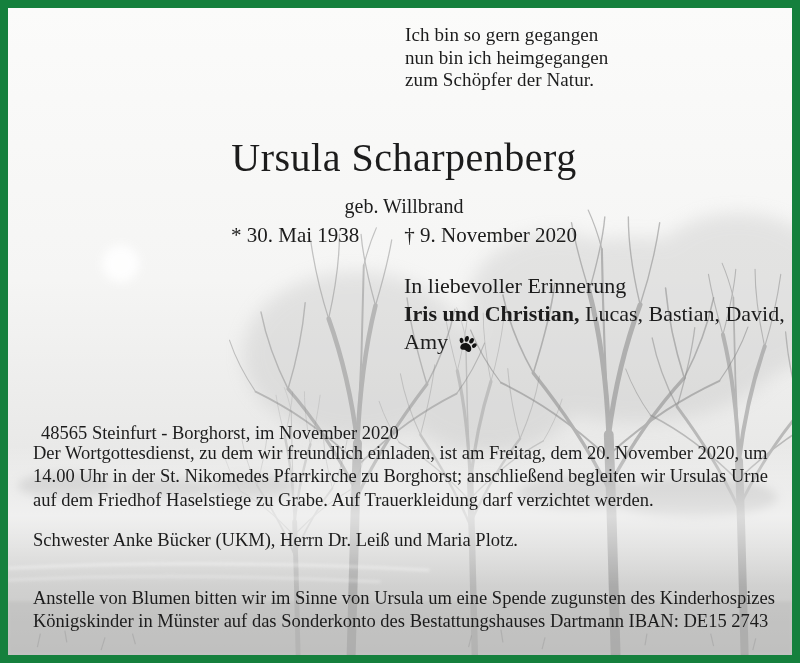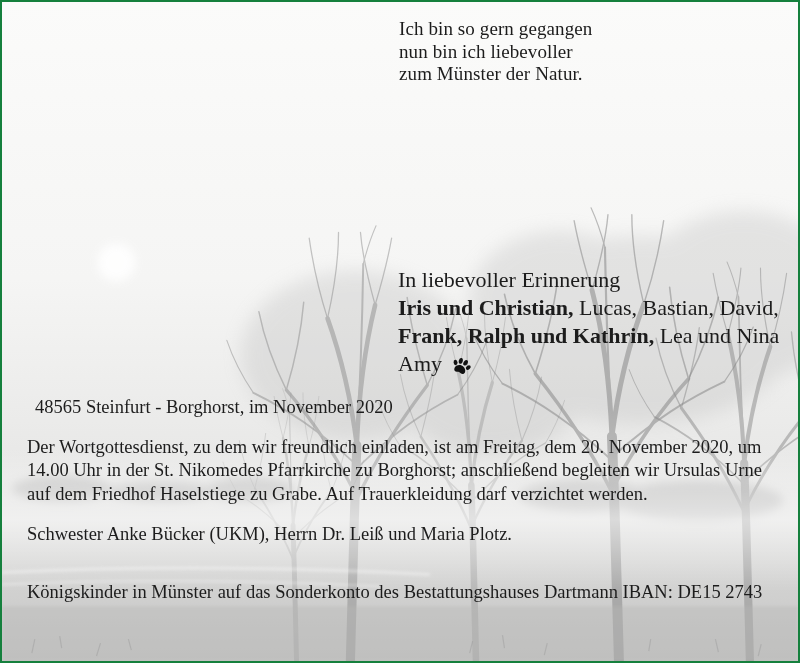--- a/index.html
+++ b/index.html
@@ -1,21 +1,21 @@
 <!DOCTYPE html>
 <html><head>
 <meta charset="utf-8">
 <style>
   html, body { margin: 0; padding: 0; background: #e9e9e9; }
   .page {
     position: relative;
     width: 800px;
     height: 663px;
     box-sizing: border-box;
-    border: 2px solid #15803d;
+    border: 8px solid #15803d;
     overflow: hidden;
     background: #f7f7f6;
     font-family: "Liberation Serif", "DejaVu Serif", serif;
     color: #1c1c1c;
   }
   .bg {
     position: absolute;
     inset: 0;
     width: 100%;
     height: 100%;
@@ -56,21 +56,21 @@
   .memorial {
     left: 396px; top: 264px;
     font-size: 22px;
     line-height: 28px;
   }
   .memorial .b { font-weight: bold; }
   .pet-line { display: flex; align-items: flex-end; gap: 7px; }
   .paw-icon-svg { width: 24px; height: 22px; margin-top: -3px; }
 
   .place-date {
-    left: 33px; top: 394px;
+    left: 33px; top: 414px;
     font-size: 18.5px;
     line-height: 23px;
   }
   .para {
     left: 25px;
     font-size: 18.5px;
     line-height: 23.3px;
     white-space: nowrap;
   }
   .para-service  { top: 434px; }
@@ -160,32 +160,37 @@
       <path d="M0 574 C150 567 300 569 430 576" stroke-width="3"></path>
       <path d="M0 586 C140 580 260 582 380 588" stroke-width="2"></path>
     </g>
 
     <rect x="0" y="608" width="800" height="55" fill="#b7b7b6" opacity="0.4" filter="url(#b2)"></rect>
     <path d="M30 655 l3 -14 M60 650 l-2 -12 M95 658 l4 -13 M130 652 l-3 -11 M470 655 l3 -12 M505 650 l-2 -13 M545 657 l3 -12 M650 653 l2 -12 M720 654 l-3 -13 M760 658 l3 -12" stroke="#8f8f8f" stroke-width="1.2" opacity="0.35" fill="none"></path>
   </svg>
 
   <div class="layer poem">
     <div>Ich bin so gern gegangen</div>
-    <div>nun bin ich liebevoller</div>
-    <div>zum Münster der Natur.</div>
-  </div>
-
+    <div>nun bin ich heimgegangen</div>
+    <div>zum Schöpfer der Natur.</div>
+  </div>
+
+  <div class="layer center-col">
+    <div class="deceased-name">Ursula Scharpenberg</div>
+    <div class="birth-name">geb. Willbrand</div>
+    <div class="dates-row">
+      <span>* 30. Mai 1938</span>
+      <span>† 9. November 2020</span>
+    </div>
+  </div>
 
   <div class="layer memorial">
     <div>In liebevoller Erinnerung</div>
     <div>
       <span class="b">Iris und Christian,</span><span> Lucas, Bastian, David,</span>
-    </div>
-    <div>
-      <span class="b">Frank, Ralph und Kathrin,</span><span> Lea und Nina</span>
     </div>
     <div class="pet-line">
       <span>Amy</span>
       <svg class="paw-icon-svg" viewBox="0 0 24 24" aria-hidden="true">
         <g fill="#121212" transform="rotate(22 12 12)">
           <ellipse cx="4.6" cy="9.6" rx="2.1" ry="3.0" transform="rotate(-28 4.6 9.6)"></ellipse>
           <ellipse cx="9.3" cy="5.9" rx="2.2" ry="3.2" transform="rotate(-10 9.3 5.9)"></ellipse>
           <ellipse cx="14.9" cy="5.9" rx="2.2" ry="3.2" transform="rotate(10 14.9 5.9)"></ellipse>
           <ellipse cx="19.6" cy="9.6" rx="2.1" ry="3.0" transform="rotate(28 19.6 9.6)"></ellipse>
           <path d="M12 10.2 C15.4 10.2 18.2 13 18.2 15.6 C18.2 18 16.2 19.2 14.2 18.4 C13.2 18 12.6 17.8 12 17.8 C11.4 17.8 10.8 18 9.8 18.4 C7.8 19.2 5.8 18 5.8 15.6 C5.8 13 8.6 10.2 12 10.2 Z"></path>
@@ -200,16 +205,17 @@
     <div>Der Wortgottesdienst, zu dem wir freundlich einladen, ist am Freitag, dem 20. November 2020, um</div>
     <div>14.00 Uhr in der St. Nikomedes Pfarrkirche zu Borghorst; anschließend begleiten wir Ursulas Urne</div>
     <div>auf dem Friedhof Haselstiege zu Grabe. Auf Trauerkleidung darf verzichtet werden.</div>
   </div>
 
   <div class="layer para para-thanks">
     <div>Schwester Anke Bücker (UKM), Herrn Dr. Leiß und Maria Plotz.</div>
   </div>
 
   <div class="layer para para-donation">
+    <div>Anstelle von Blumen bitten wir im Sinne von Ursula um eine Spende zugunsten des Kinderhospizes</div>
     <div>Königskinder in Münster auf das Sonderkonto des Bestattungshauses Dartmann IBAN: DE15 2743</div>
   </div>
 
 </div>
 
 </body></html>

